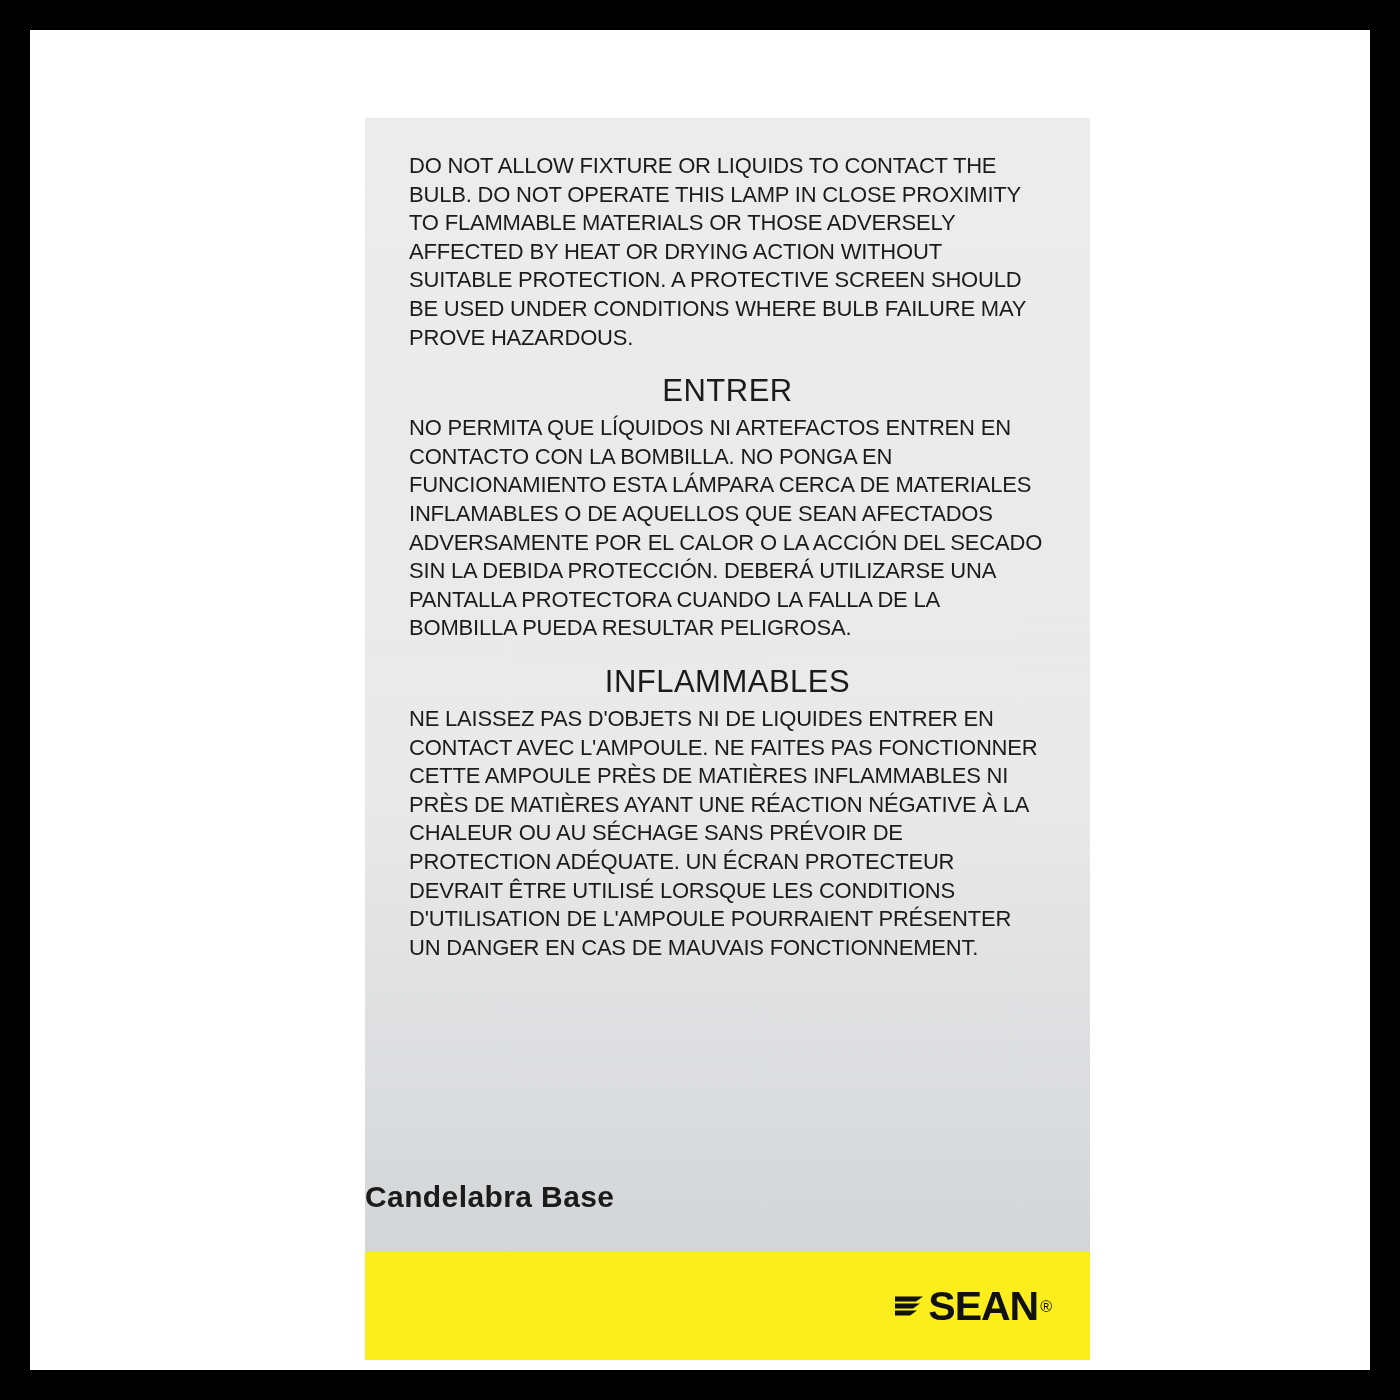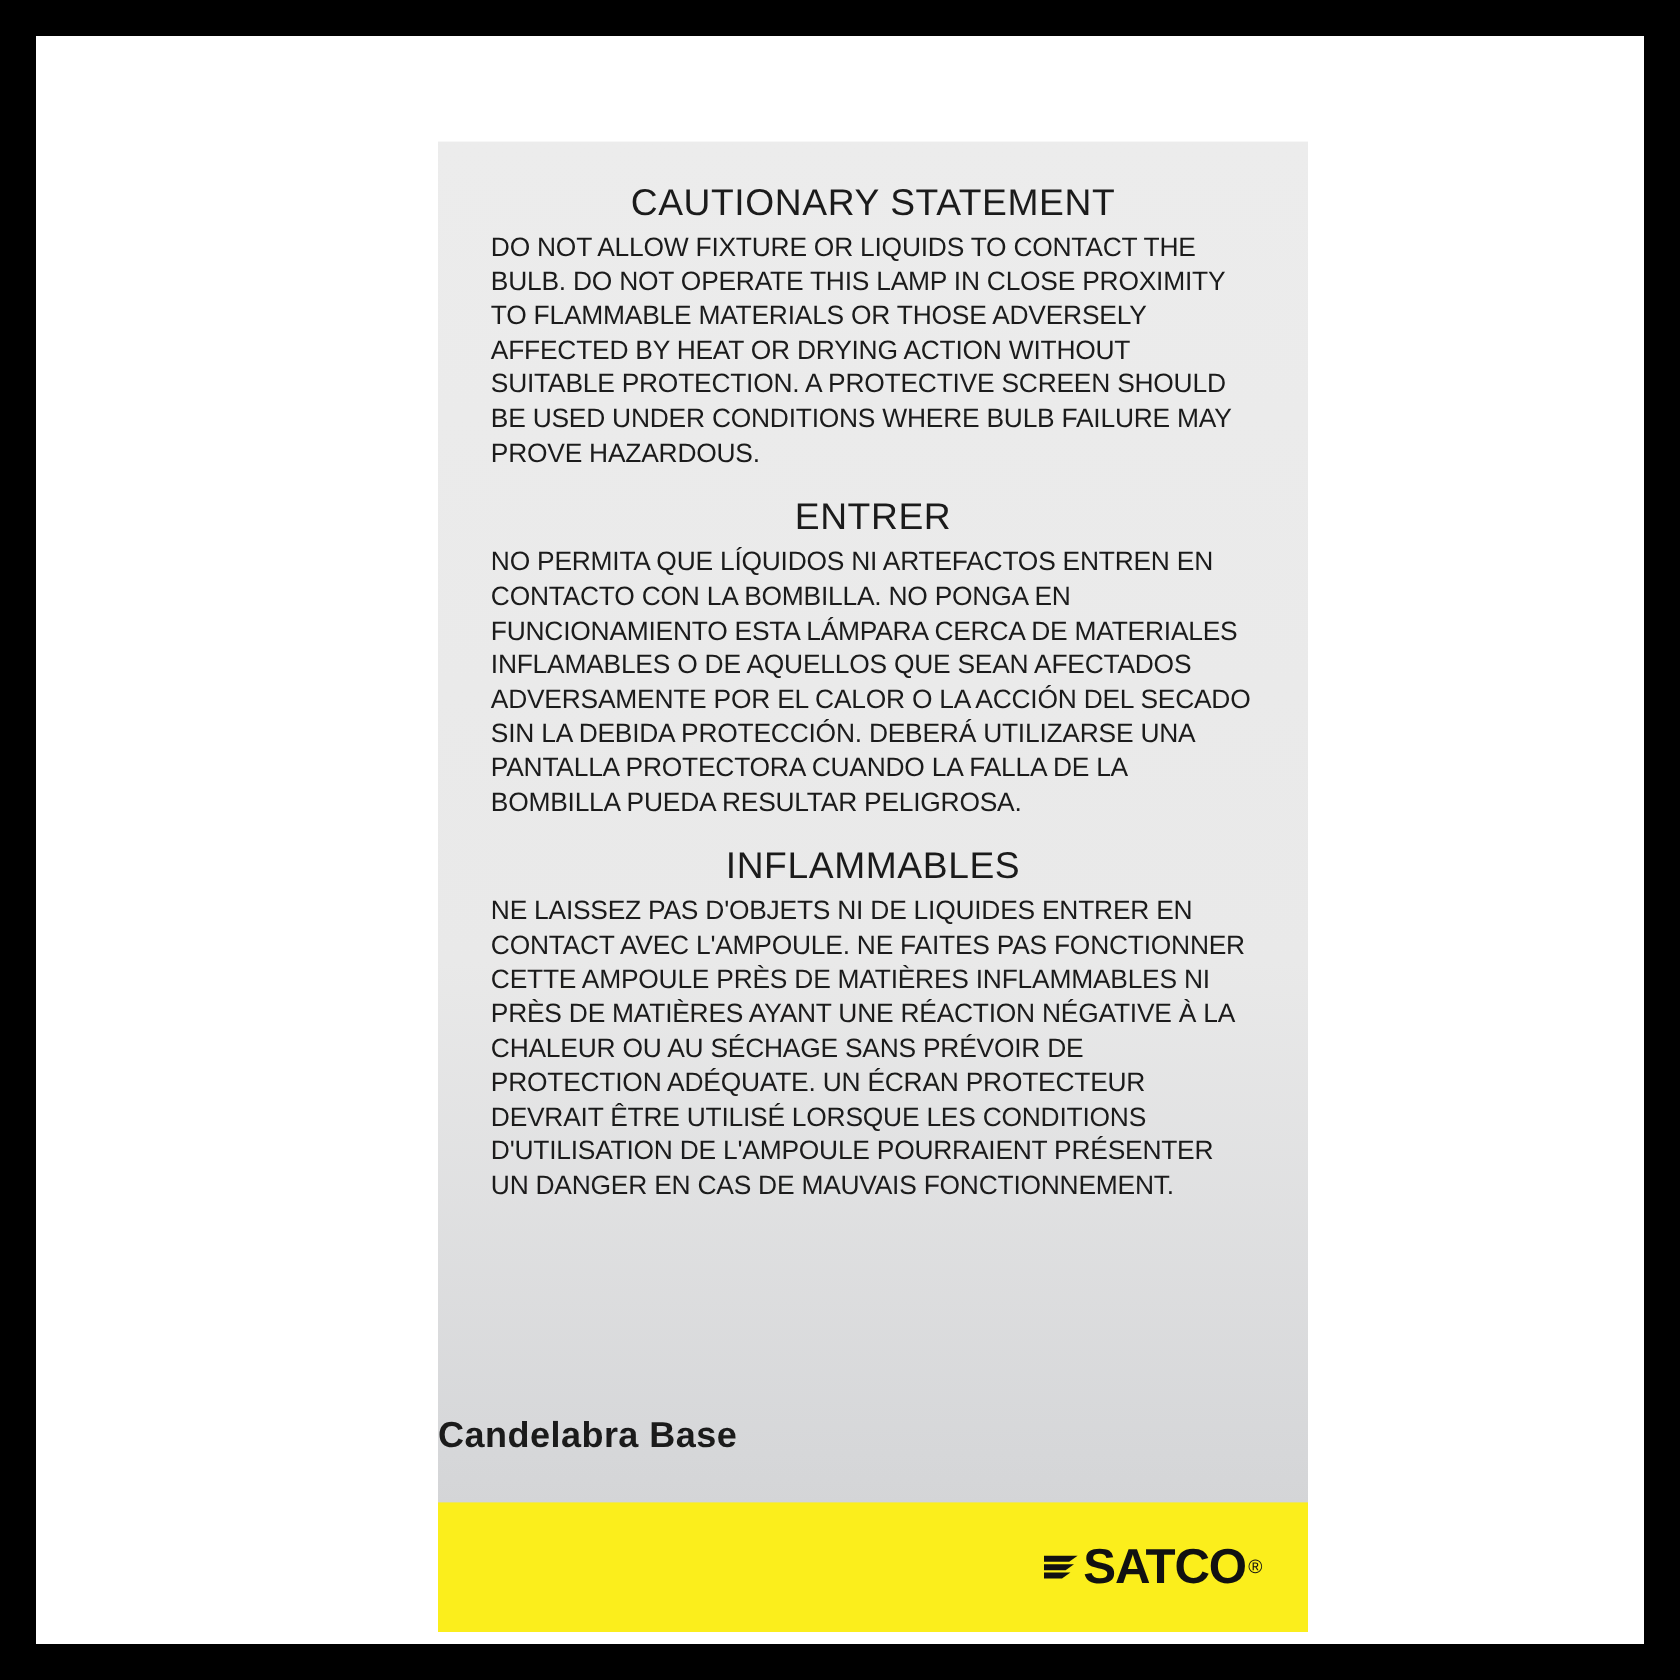--- a/index.html
+++ b/index.html
@@ -128,21 +128,20 @@
 </head>
 <body>
 
 <div id="page-frame">
 
   <div id="label-card">
 
     <div class="label-body">
 
       <div class="section">
-        <h2 class="section-title">CAUTIONARY STATEMENT</h2>
         <p class="section-body">DO NOT ALLOW FIXTURE OR LIQUIDS TO CONTACT THE BULB. DO NOT OPERATE THIS LAMP IN CLOSE PROXIMITY TO FLAMMABLE MATERIALS OR THOSE ADVERSELY AFFECTED BY HEAT OR DRYING ACTION WITHOUT SUITABLE PROTECTION. A PROTECTIVE SCREEN SHOULD BE USED UNDER CONDITIONS WHERE BULB FAILURE MAY PROVE HAZARDOUS.</p>
       </div>
 
       <div class="section">
         <h2 class="section-title">ENTRER</h2>
         <p class="section-body">NO PERMITA QUE LÍQUIDOS NI ARTEFACTOS ENTREN EN CONTACTO CON LA BOMBILLA. NO PONGA EN FUNCIONAMIENTO ESTA LÁMPARA CERCA DE MATERIALES INFLAMABLES O DE AQUELLOS QUE SEAN AFECTADOS ADVERSAMENTE POR EL CALOR O LA ACCIÓN DEL SECADO SIN LA DEBIDA PROTECCIÓN. DEBERÁ UTILIZARSE UNA PANTALLA PROTECTORA CUANDO LA FALLA DE LA BOMBILLA PUEDA RESULTAR PELIGROSA.</p>
       </div>
 
       <div class="section">
         <h2 class="section-title">INFLAMMABLES</h2>
@@ -153,19 +152,19 @@
 
     <div id="base-type">Candelabra Base</div>
 
     <div id="brand-band">
       <div id="brand-logo">
         <svg id="brand-mark" viewBox="0 0 34 34" aria-hidden="true">
           <path d="M3 7 L31 7 L24 12 L3 12 Z" fill="#111111"></path>
           <path d="M3 14 L28 14 L21 19 L3 19 Z" fill="#111111"></path>
           <path d="M3 21 L25 21 L18 26 L3 26 Z" fill="#111111"></path>
         </svg>
-        <span id="brand-name">SATCO</span>
+        <span id="brand-name">SEAN</span>
         <span id="brand-reg">®</span>
       </div>
     </div>
 
   </div>
 </div>
 
 </body></html>

